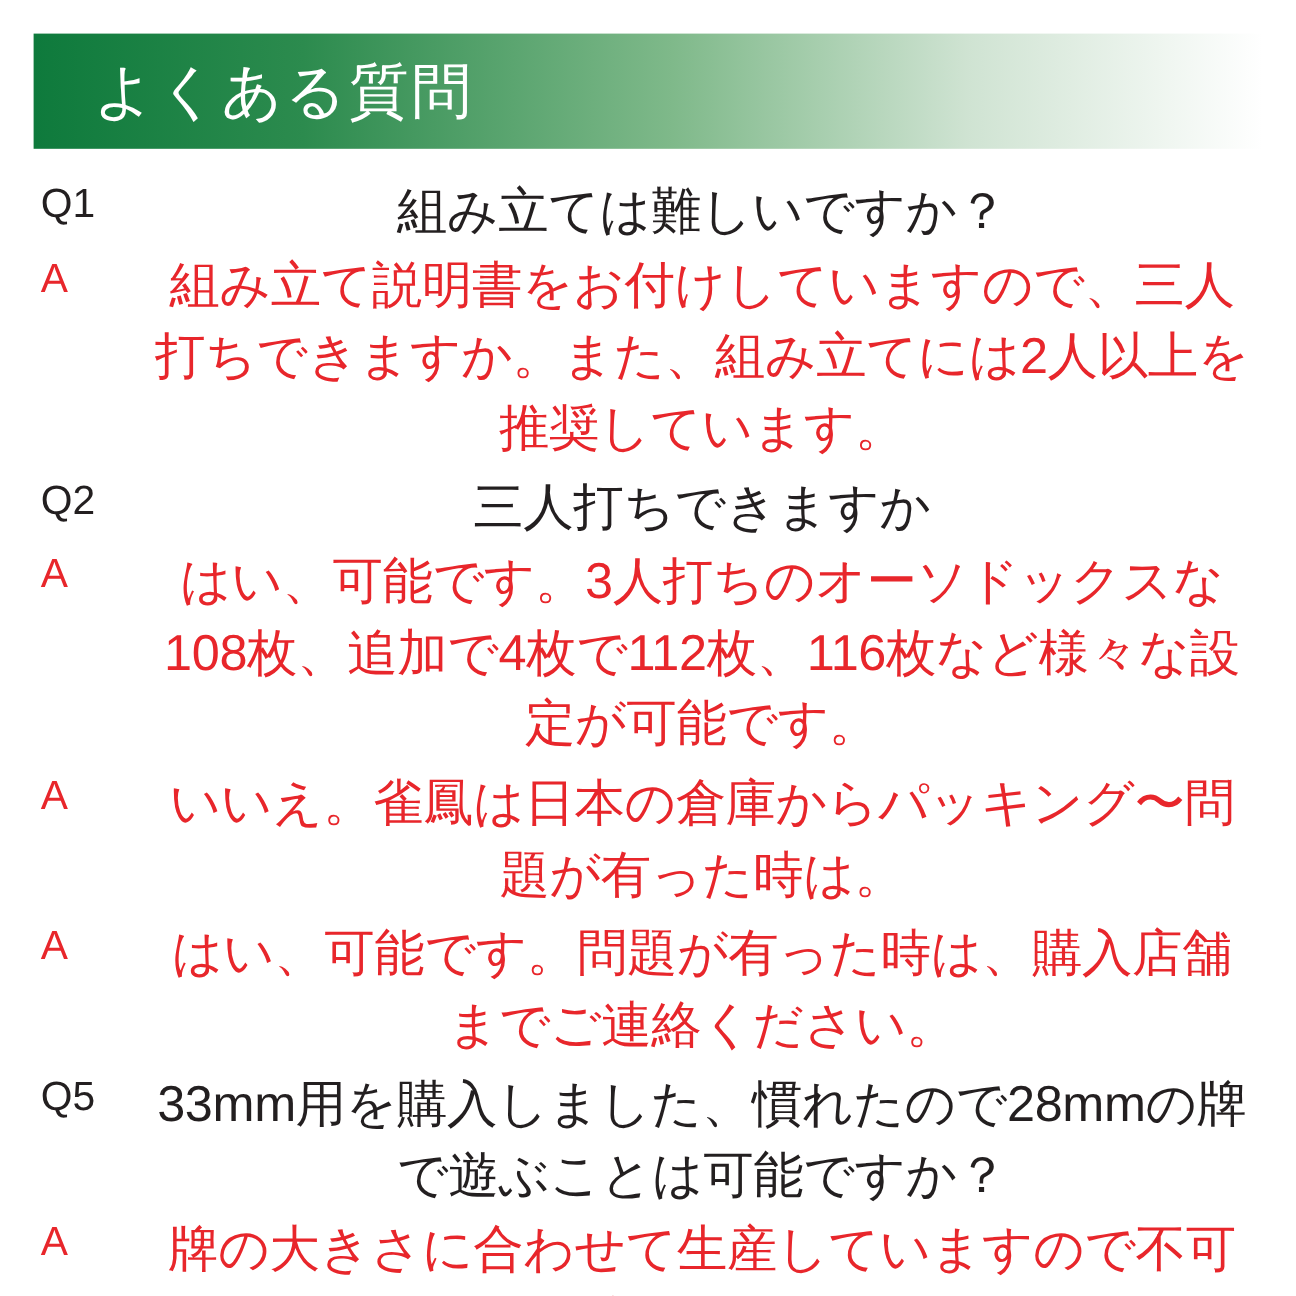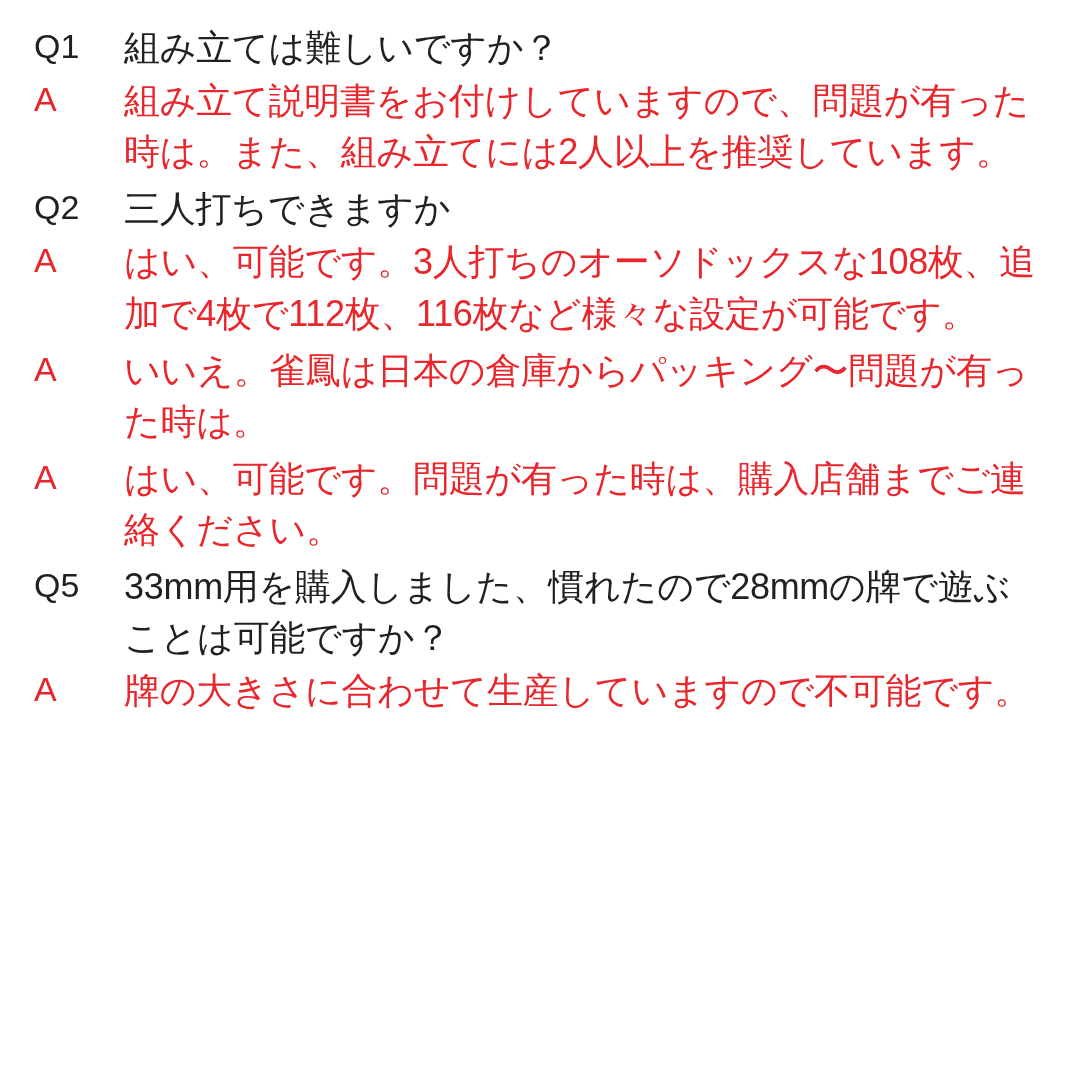--- a/index.html
+++ b/index.html
@@ -45,44 +45,48 @@
   }
   .tag {
     flex: 0 0 auto;
     width: 90px;
     font-size: 34px;
     line-height: 1.42;
     letter-spacing: 0px;
   }
   .text {
     flex: 1 1 auto;
-    font-size: 36px;
+    font-size: 42px;
     line-height: 1.42;
     letter-spacing: -0.3px;
+    text-align: center;
   }
   .q .tag, .q .text { color: #231f20; }
   .a .tag, .a .text { color: #e8262b; }
   .block { margin-bottom: 6px; }
 </style>
 </head>
 <body>
 
 <div class="page">
 
+  <div class="header-band">
+    <div class="header-title">よくある質問</div>
+  </div>
 
   <div class="faq-list">
 
     <div class="block">
       <div class="faq-row q">
         <div class="tag">Q1</div>
         <div class="text">組み立ては難しいですか？</div>
       </div>
       <div class="faq-row a">
         <div class="tag">A</div>
-        <div class="text">組み立て説明書をお付けしていますので、問題が有った時は。また、組み立てには2人以上を推奨しています。</div>
+        <div class="text">組み立て説明書をお付けしていますので、三人打ちできますか。また、組み立てには2人以上を推奨しています。</div>
       </div>
     </div>
 
     <div class="block">
       <div class="faq-row q">
         <div class="tag">Q2</div>
         <div class="text">三人打ちできますか</div>
       </div>
       <div class="faq-row a">
         <div class="tag">A</div>

